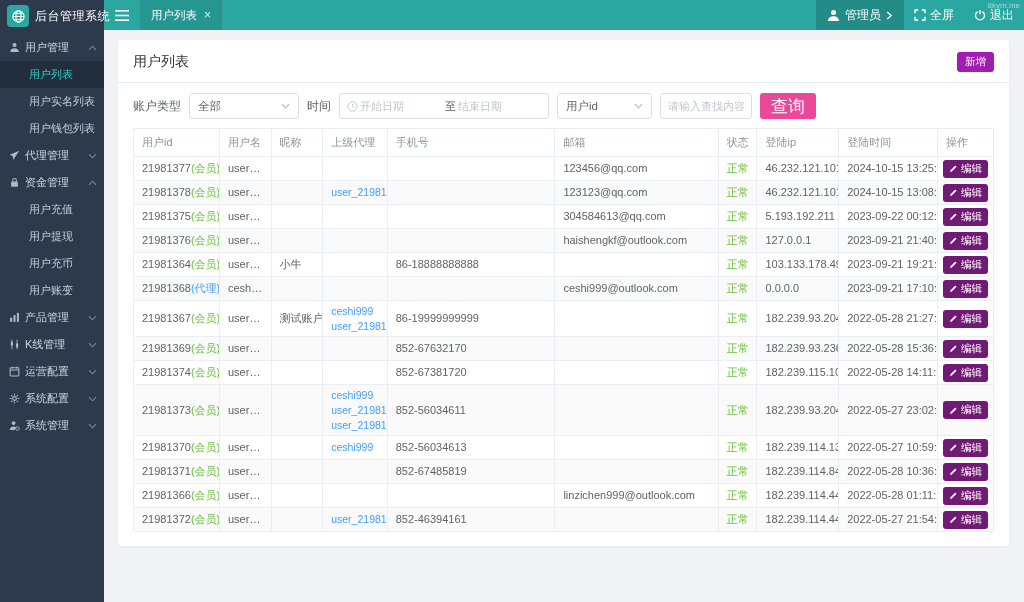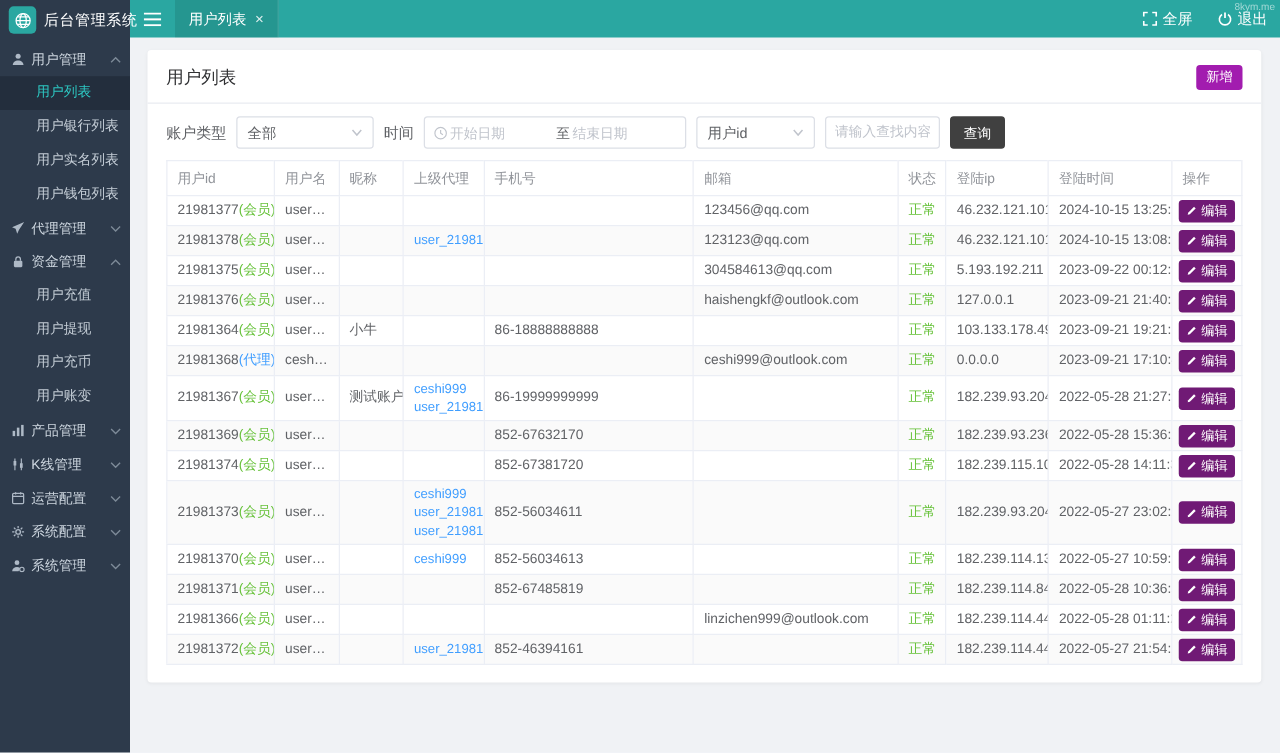--- a/index.html
+++ b/index.html
@@ -64,21 +64,21 @@
   .select svg { width:9px; height:6px; color:#c0c4cc; flex:none; }
   .date-box { height:26px; width:210px; border:1px solid #dcdfe6; border-radius:3px;
     background:#fff; display:flex; align-items:center; padding:0 7px; gap:2px; cursor:pointer; }
   .date-box svg { width:11px; height:11px; color:#c0c4cc; flex:none; }
   .ph { flex:1; text-align:left; color:#c0c4cc; font-size:11px; white-space:nowrap; }
   .to { color:#606266; font-size:11px; }
   .search-input { width:92px; height:26px; border:1px solid #dcdfe6; border-radius:3px;
     padding:0 7px; font-size:11px; color:#606266; outline:none;
     font-family:"Liberation Sans","DejaVu Sans",sans-serif; }
   .search-input::placeholder { color:#c0c4cc; }
-  .btn-query { background:#404040; border:none; color:#fff; font-size:11px;
+  .btn-query { background:#ec4899; border:none; color:#fff; font-size:17px;
     height:26px; padding:0 11px; border-radius:3px; cursor:pointer; }
 
   
   table { width:100%; border-collapse:collapse; table-layout:fixed;
     border:1px solid #ebeef5; }
   th { font-size:11px; color:#909399; font-weight:normal; text-align:left;
     padding:6px 8px; border-right:1px solid #ebeef5; border-bottom:1px solid #ebeef5;
     white-space:nowrap; overflow:hidden; }
   td { font-size:11px; color:#606266; padding:2.5px 8px;
     border-right:1px solid #ebeef5; border-bottom:1px solid #ebeef5;
@@ -120,21 +120,20 @@
           </svg>
         </span>
         <span class="mi-label">用户管理</span>
         <span class="mi-caret">
           <svg viewBox="0 0 10 6">
             <path d="M1 5l4-4 4 4" fill="none" stroke="currentColor" stroke-width="1.2"></path>
           </svg>
         </span>
       </div>
       <div class="menu-sub active">用户列表</div>
-      <div class="menu-sub">用户银行列表</div>
       <div class="menu-sub">用户实名列表</div>
       <div class="menu-sub">用户钱包列表</div>
       <div class="menu-item">
         <span class="mi-icon">
           <svg viewBox="0 0 12 12">
             <path d="M11.3.7L.7 5.3l3.1 1.3L5.2 11l1.6-3.6L11.3.7z" fill="currentColor"></path>
           </svg>
         </span>
         <span class="mi-label">代理管理</span>
         <span class="mi-caret">
@@ -245,20 +244,30 @@
           <rect x="0" y="4.7" width="14" height="1.6"></rect>
           <rect x="0" y="9.4" width="14" height="1.6"></rect>
         </g>
       </svg>
   </span>
   <div class="tab">
     <span>用户列表</span>
     <span class="tab-close">×</span>
   </div>
   <div class="header-right">
+    <div class="admin-box">
+      <svg class="u" viewBox="0 0 13 13">
+          <circle cx="6.5" cy="3.6" r="2.5" fill="#fff"></circle>
+          <path d="M1 12c0-3 2.4-4.8 5.5-4.8S12 9 12 12z" fill="#fff"></path>
+        </svg>
+      <span>管理员</span>
+      <svg class="c" viewBox="0 0 7 9">
+          <path d="M1.2 1l4 3.5-4 3.5" fill="none" stroke="#fff" stroke-width="1.3"></path>
+        </svg>
+    </div>
     <div class="header-btn">
       <svg viewBox="0 0 12 12">
           <path d="M1 4.2V1h3.2M7.8 1H11v3.2M11 7.8V11H7.8M4.2 11H1V7.8" fill="none" stroke="#fff" stroke-width="1.3"></path>
         </svg>
       <span>全屏</span>
     </div>
     <div class="header-btn">
       <svg viewBox="0 0 12 12">
           <path d="M6 1v4.3" stroke="#fff" stroke-width="1.4" fill="none"></path>
           <path d="M3.6 2.6a4.5 4.5 0 1 0 4.8 0" stroke="#fff" stroke-width="1.3" fill="none"></path>

